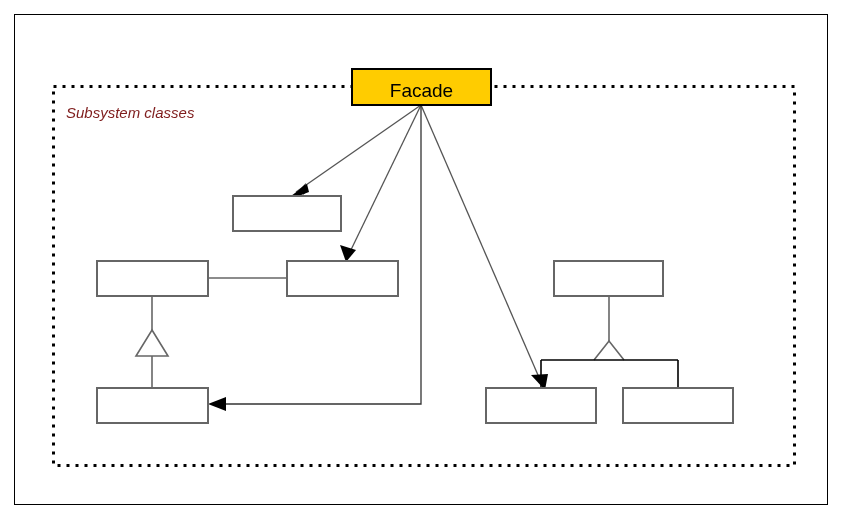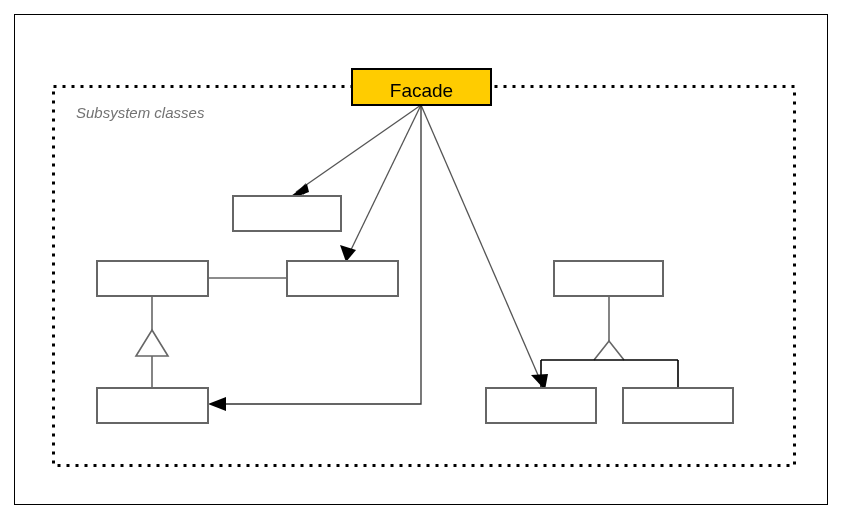--- a/index.html
+++ b/index.html
@@ -33,25 +33,25 @@
     display: flex;
     align-items: center;
     justify-content: center;
     font-size: 19px;
     color: #000000;
     letter-spacing: 0px;
     pointer-events: none;
   }
   .subsystem-label {
     position: absolute;
-    left: 76px;
+    left: 66px;
     top: 104px;
     font-size: 15px;
     font-style: italic;
-    color: #737373;
+    color: #7f1d1d;
     white-space: nowrap;
   }
 </style>
 </head>
 <body>
 
 <div id="canvas">
 
   <svg id="diagram-svg" viewBox="0 0 843 521" xmlns="http://www.w3.org/2000/svg">
 

